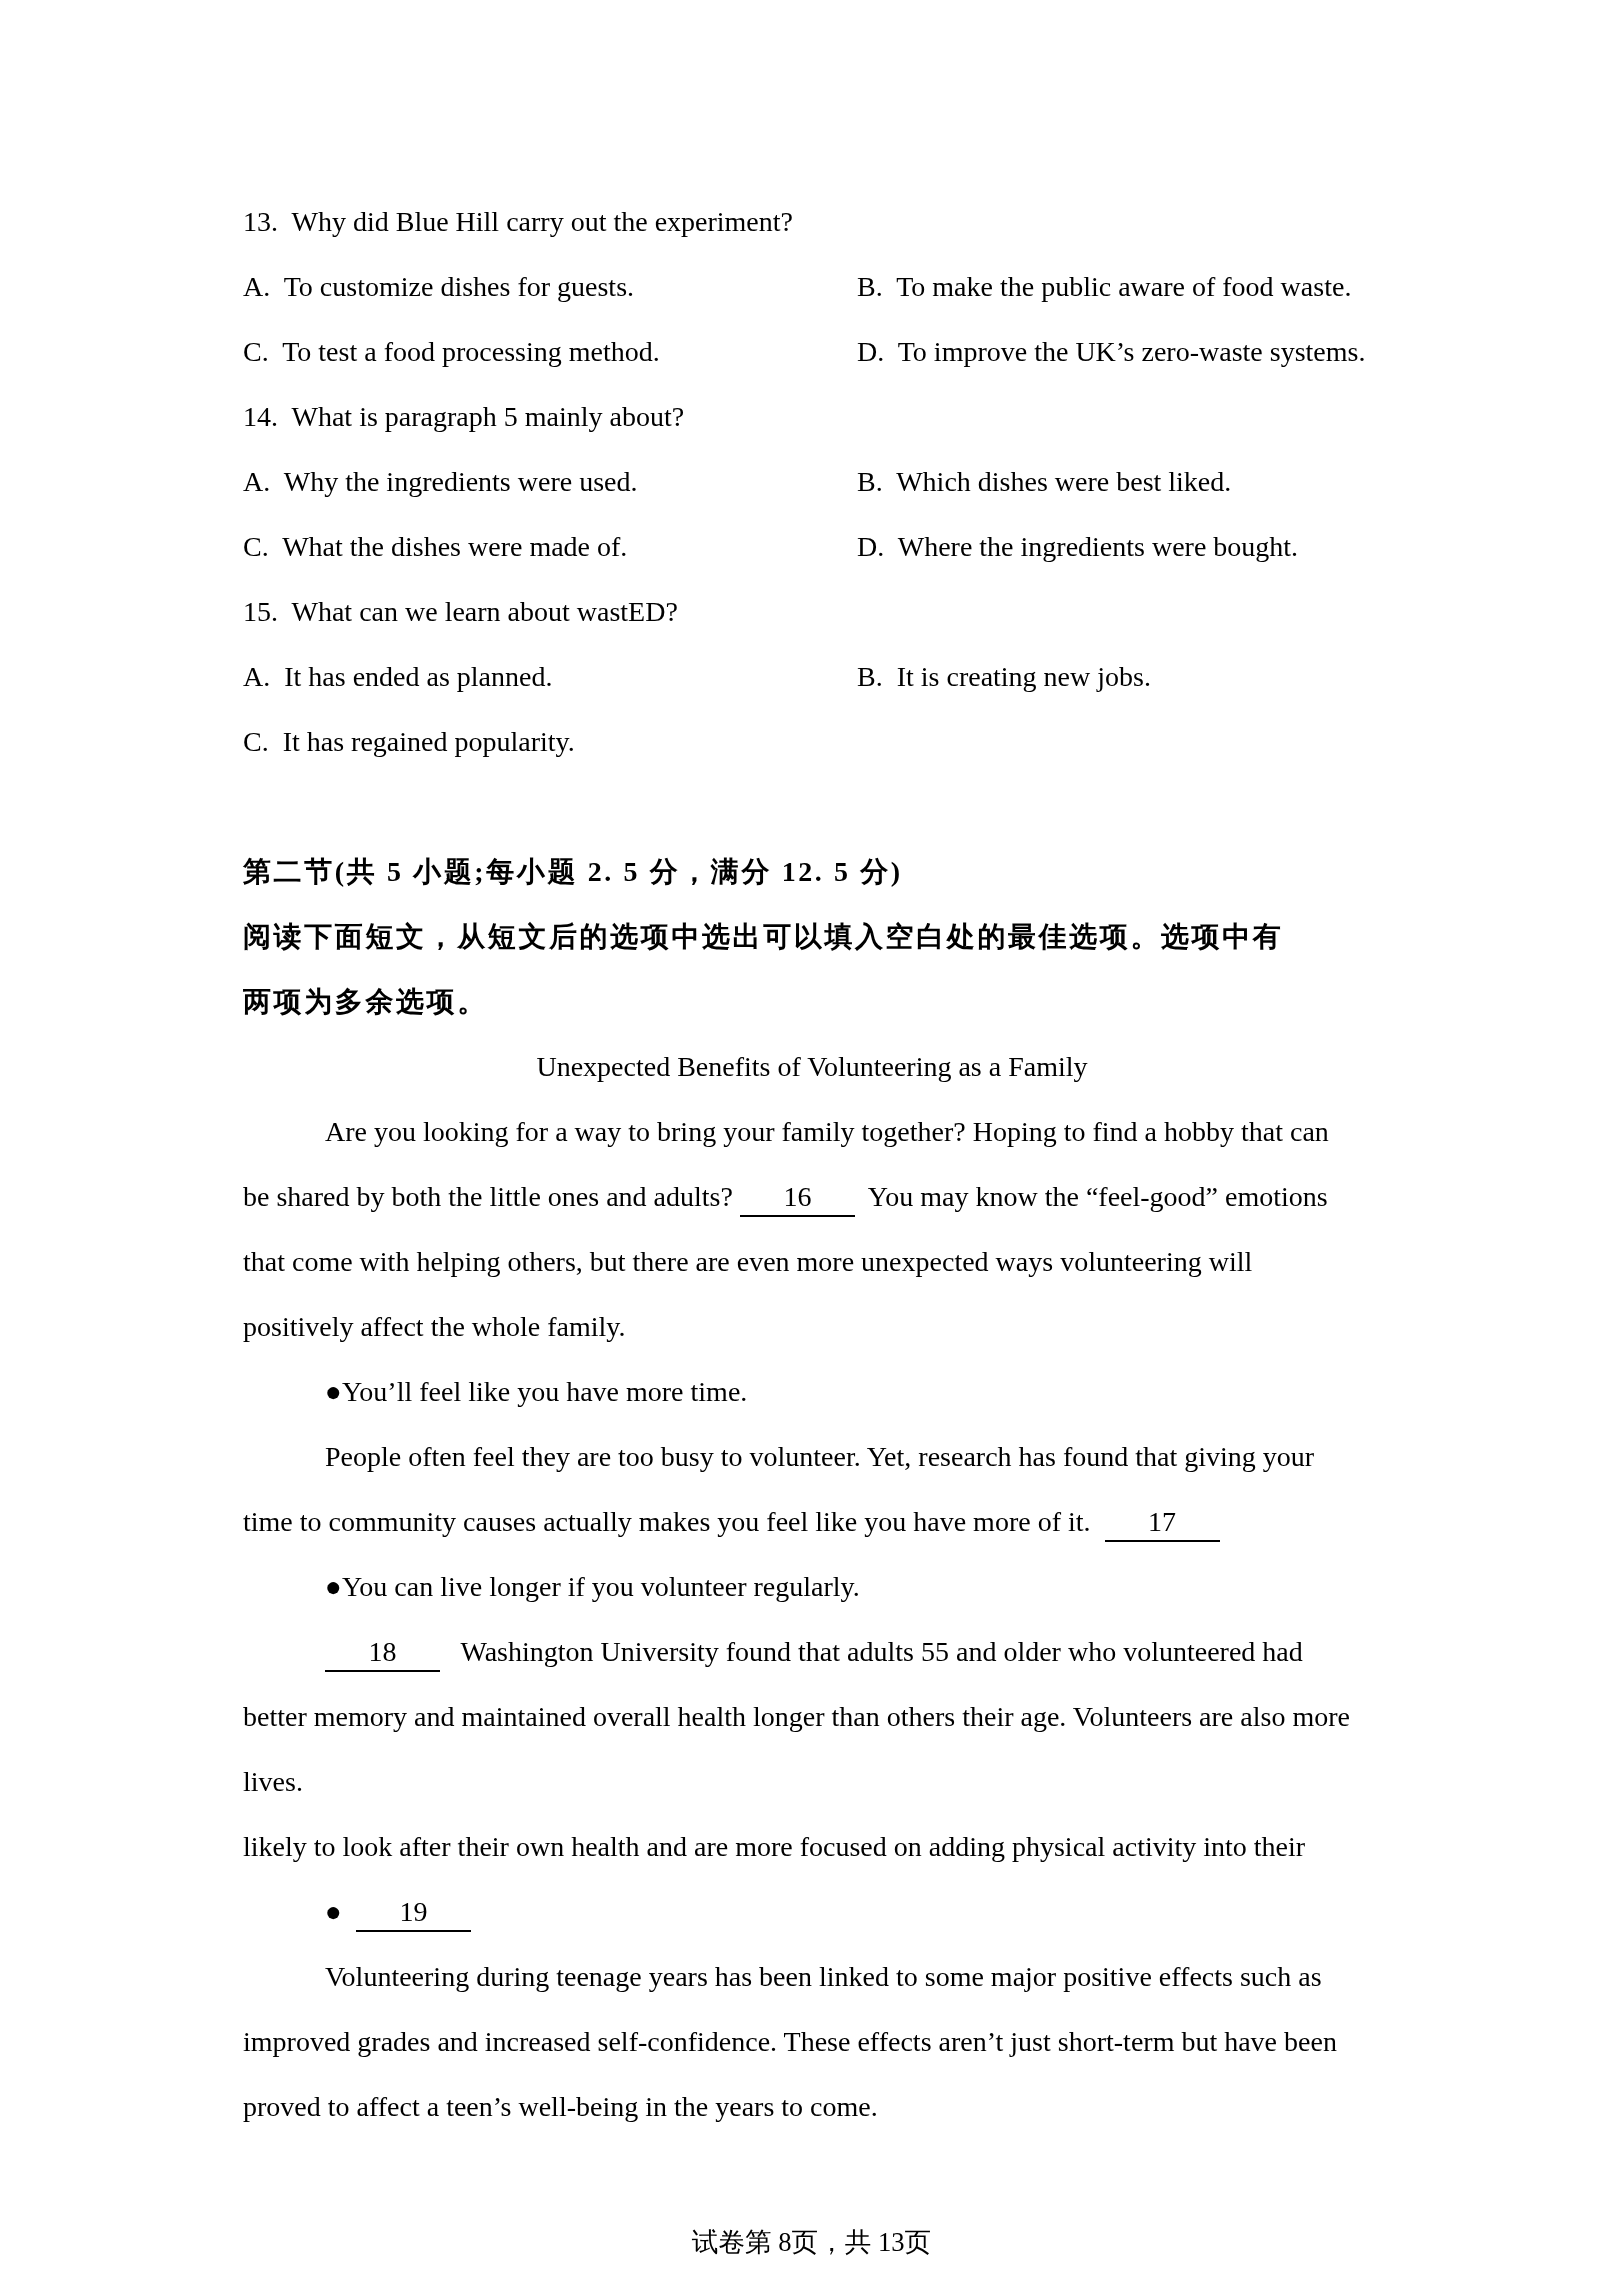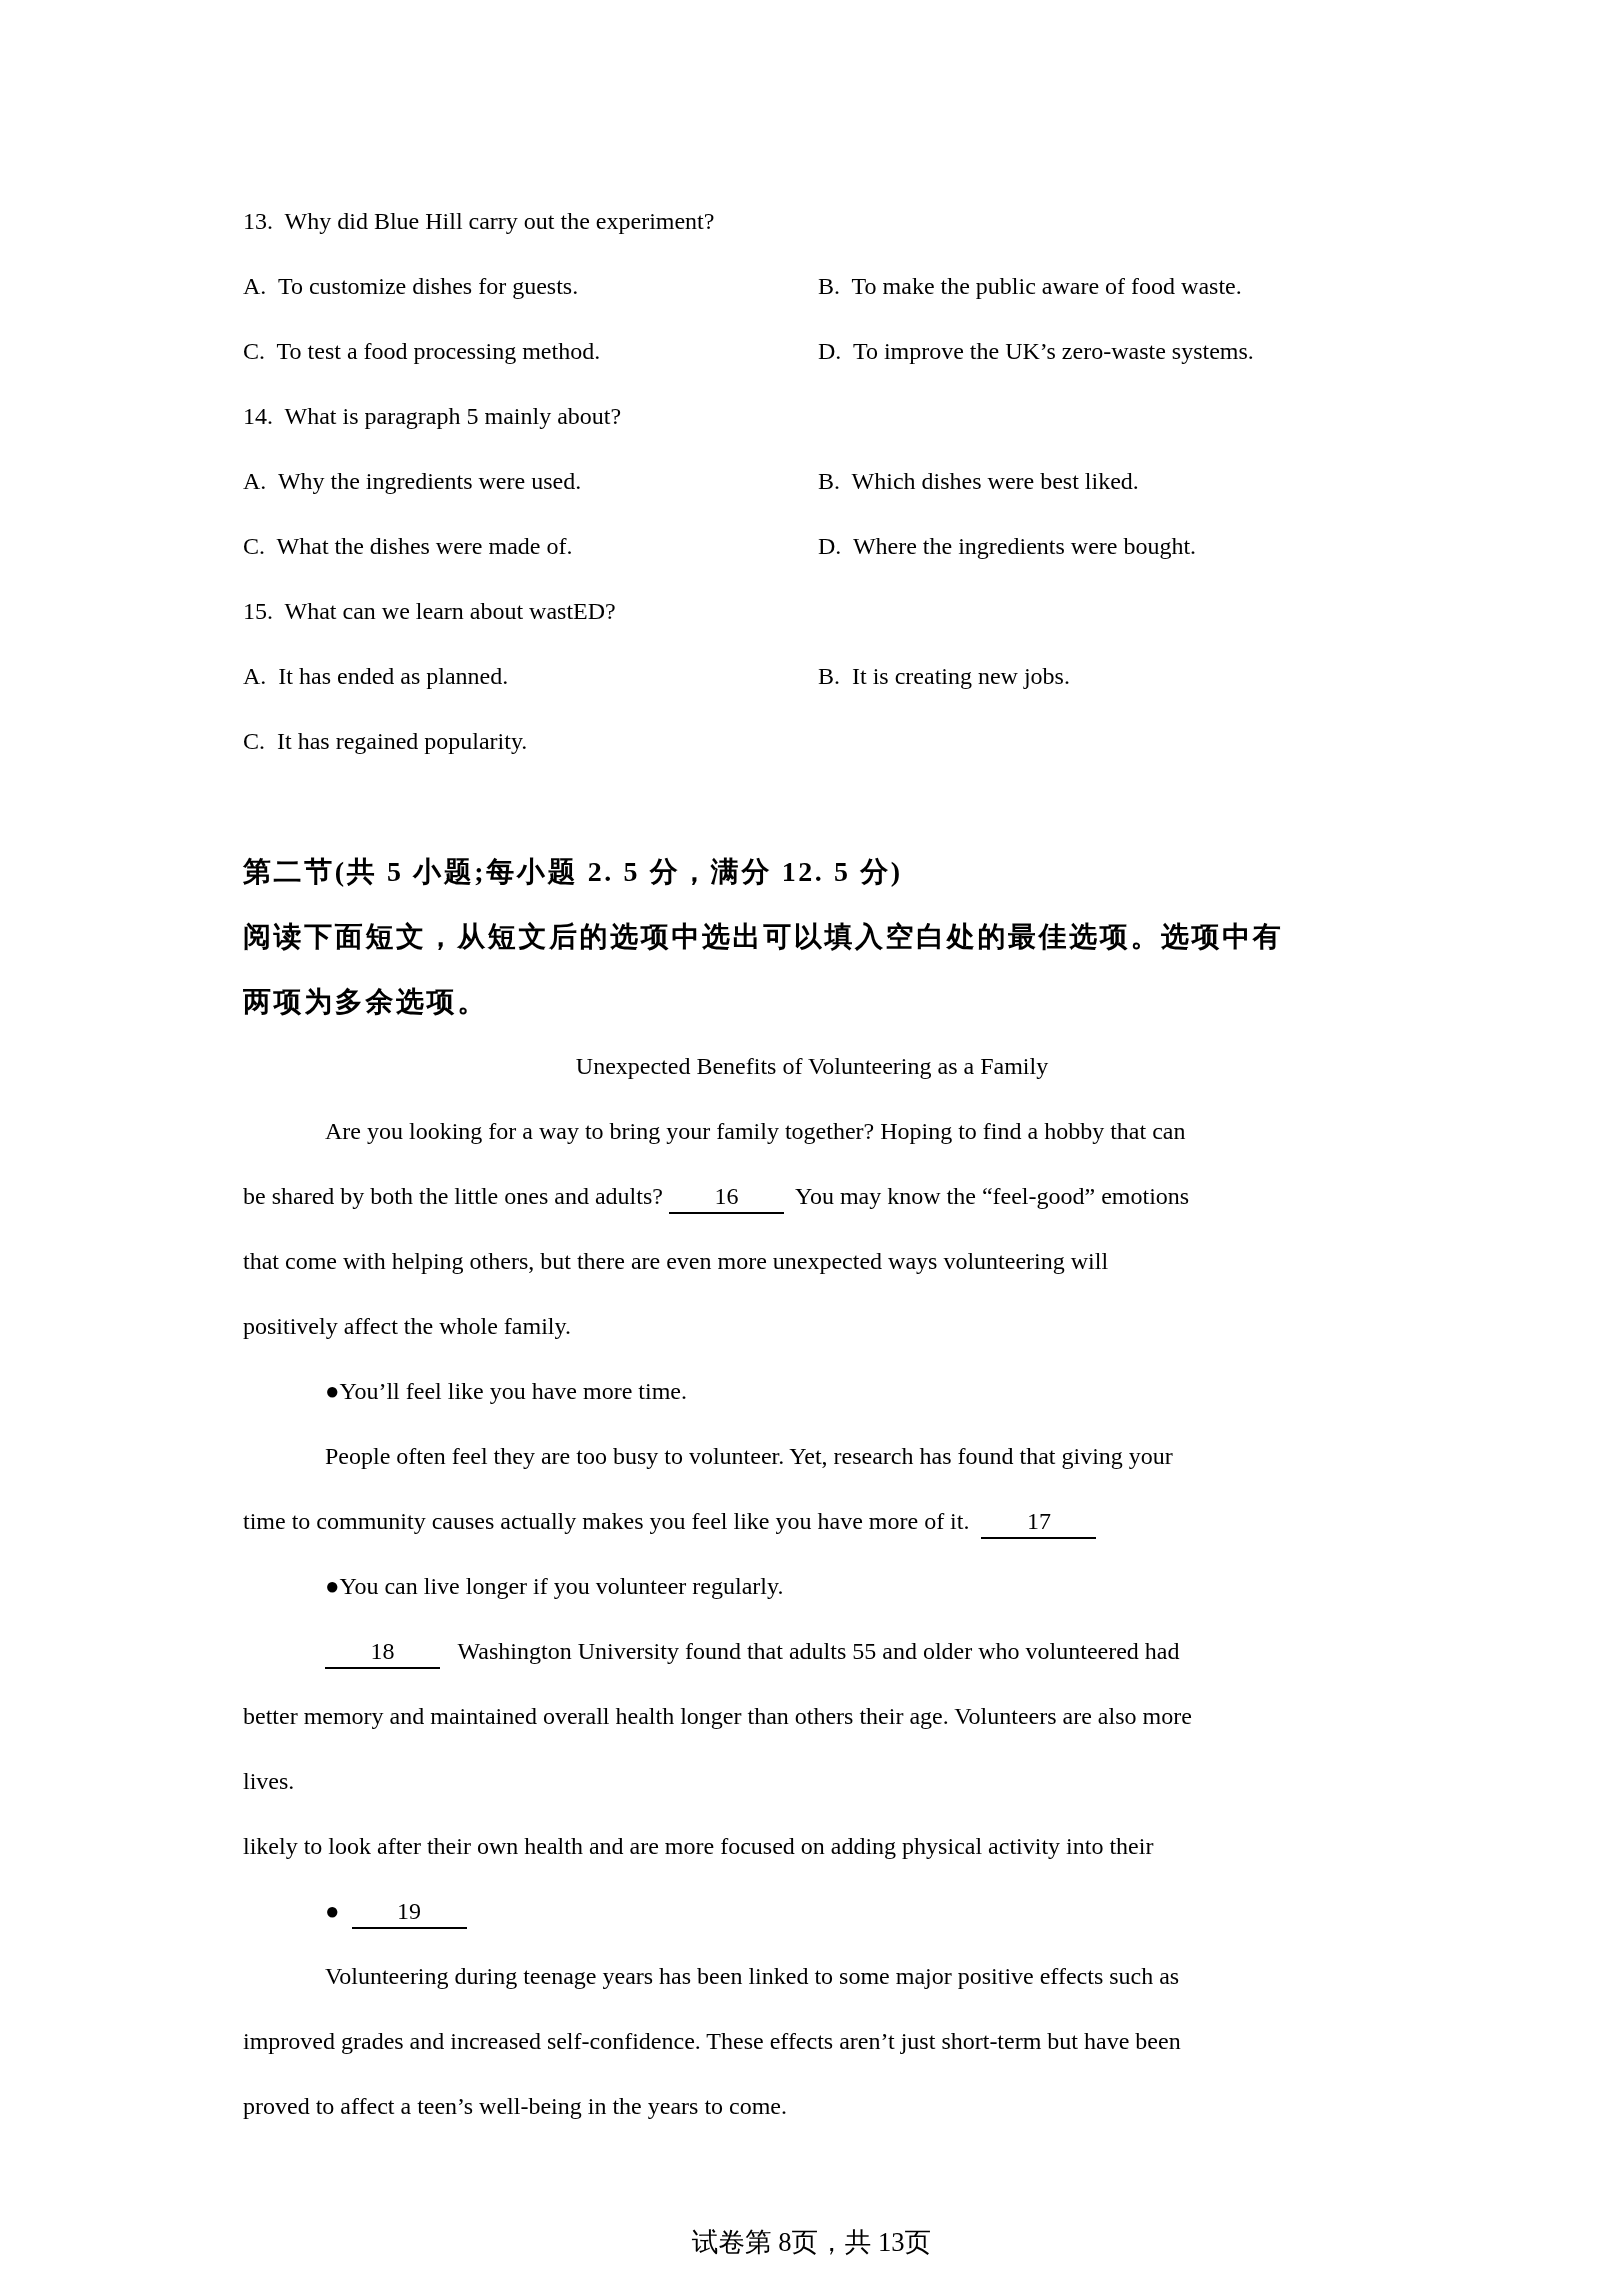--- a/index.html
+++ b/index.html
@@ -1,22 +1,22 @@
 <!DOCTYPE html>
 <html style="font-size:8.2px"><head>
 <meta charset="utf-8">
 <style>
   html,body{margin:0;padding:0;}
   body{
     width:1623px;height:2295px;position:relative;background:#ffffff;color:#000000;
     font-family:"Liberation Serif","DejaVu Serif",serif;
   }
   .content{position:absolute;left:243px;top:189px;width:1138px;}
-  .line{height:65px;line-height:65px;font-size:24px;white-space:pre;}
-  .opt-row{display:flex;}
+  .line{height:65px;line-height:65px;font-size:28px;white-space:pre;}
+  .opt-row{display:flex;gap:39px;}
   .opt-left{display:inline-block;width:575px;white-space:pre;}
   .opt-right{display:inline-block;white-space:pre;}
   .cn-line{font-weight:bold;font-size:28px;letter-spacing:2.6px;}
   .title-line{font-weight:normal;text-align:center;}
   .indent{padding-left:82px;}
   .spacer{height:65px;}
   .blank{
     display:inline-block;width:115px;text-align:center;
     border-bottom:2px solid #000;line-height:1;padding-bottom:4px;
   }

